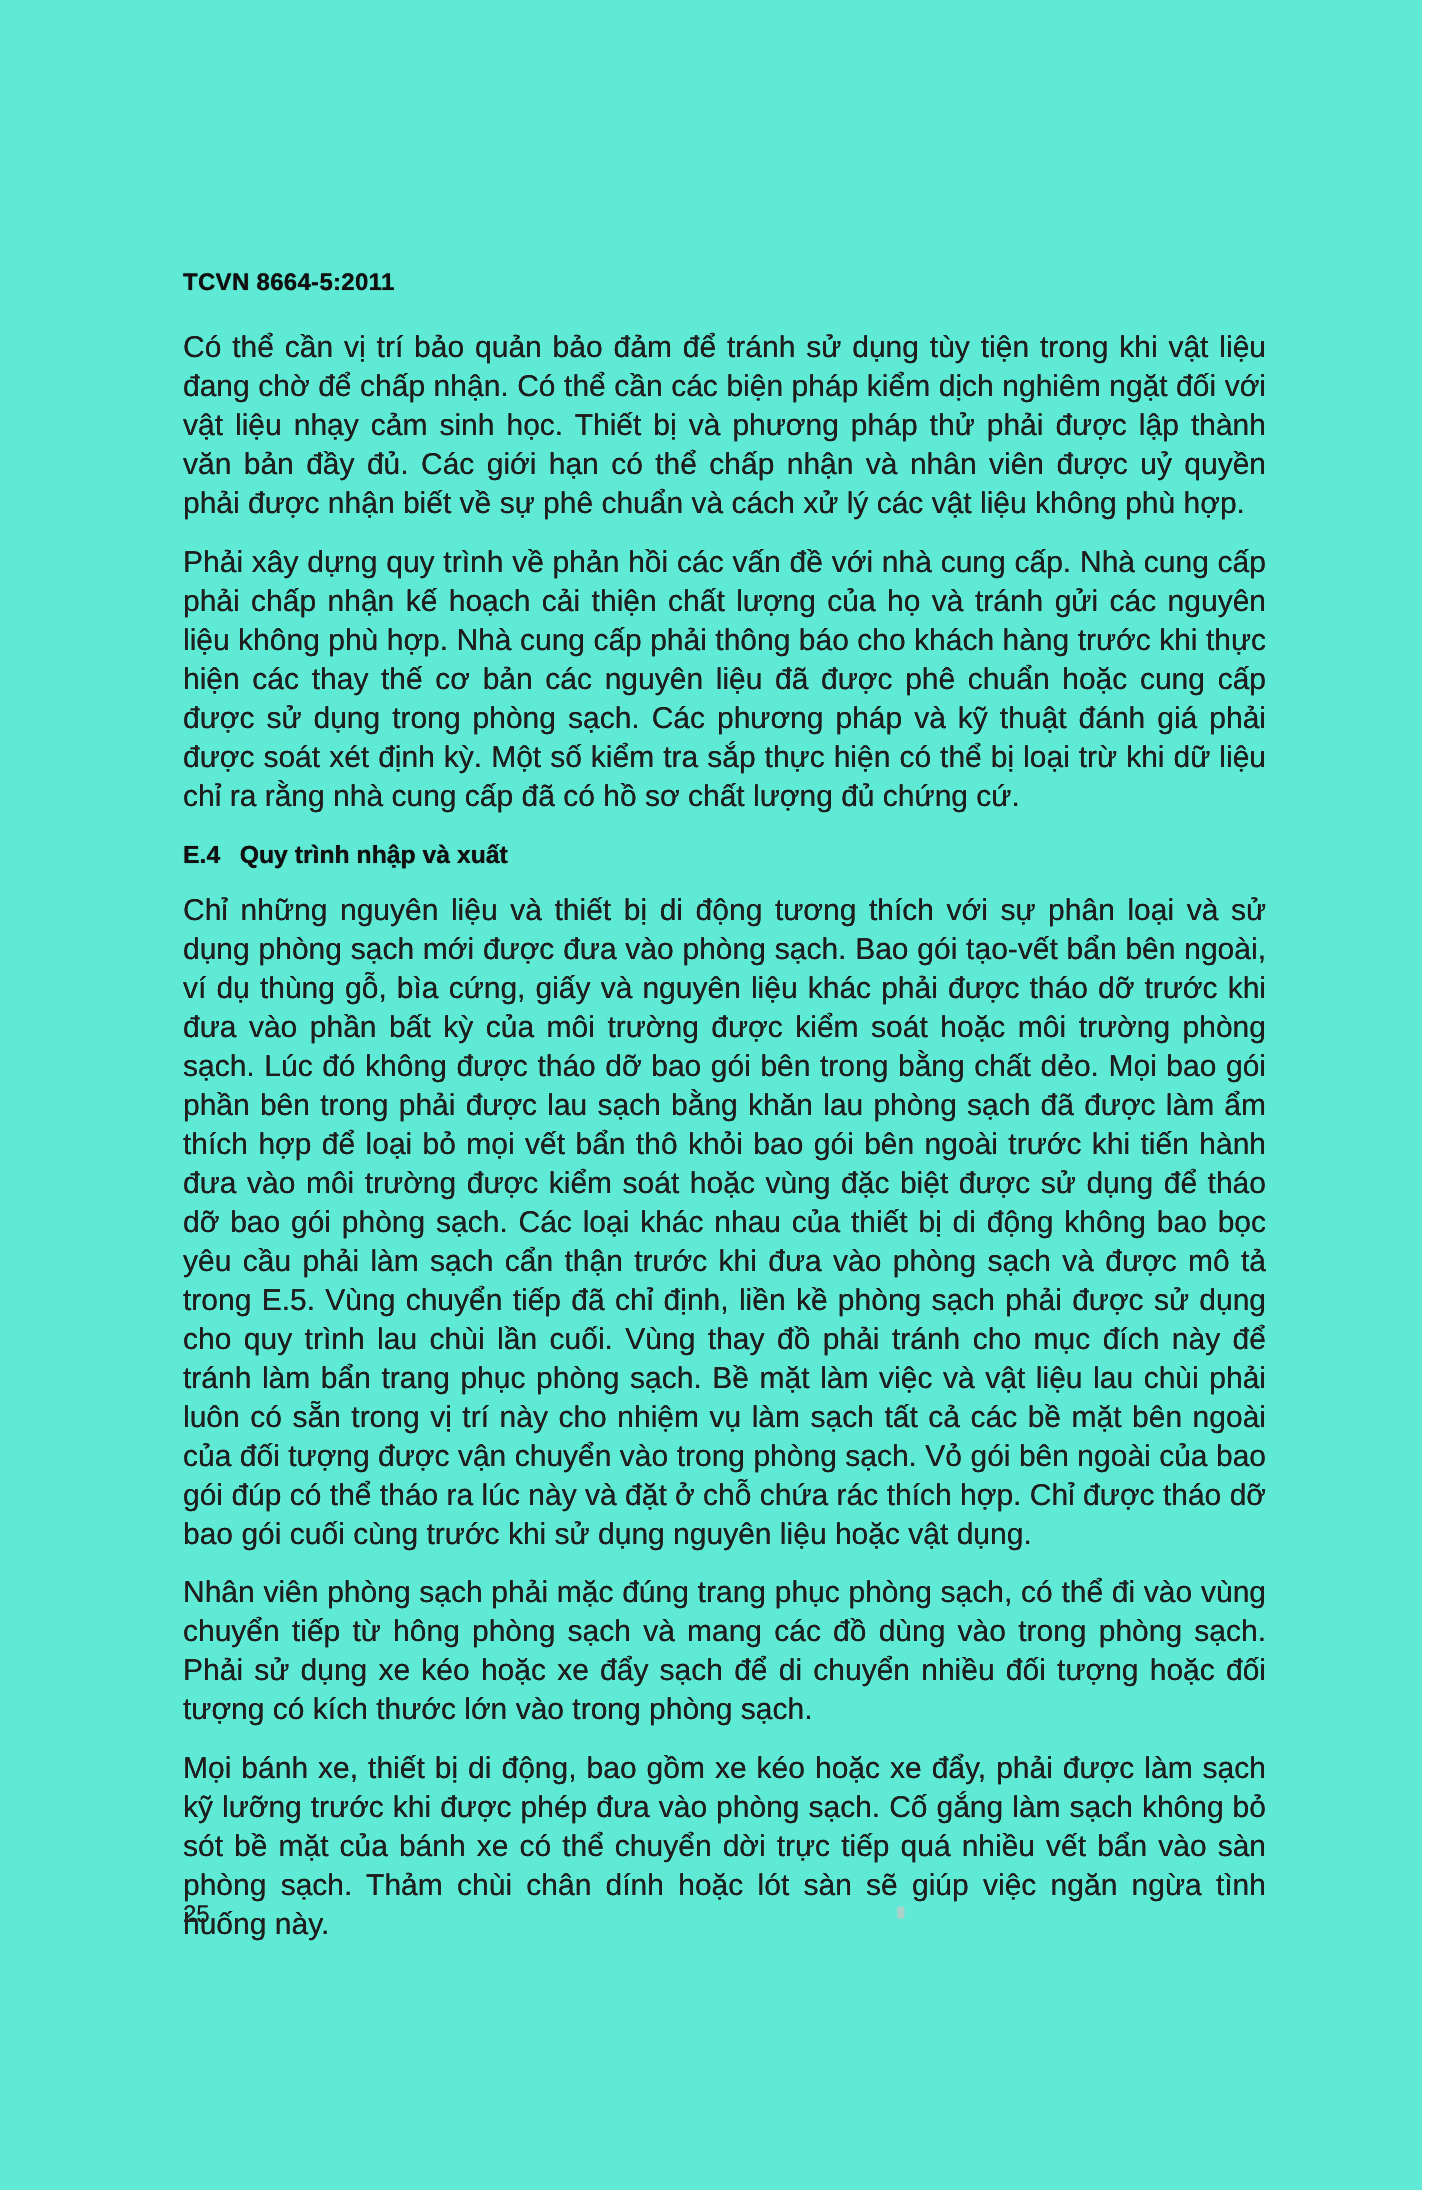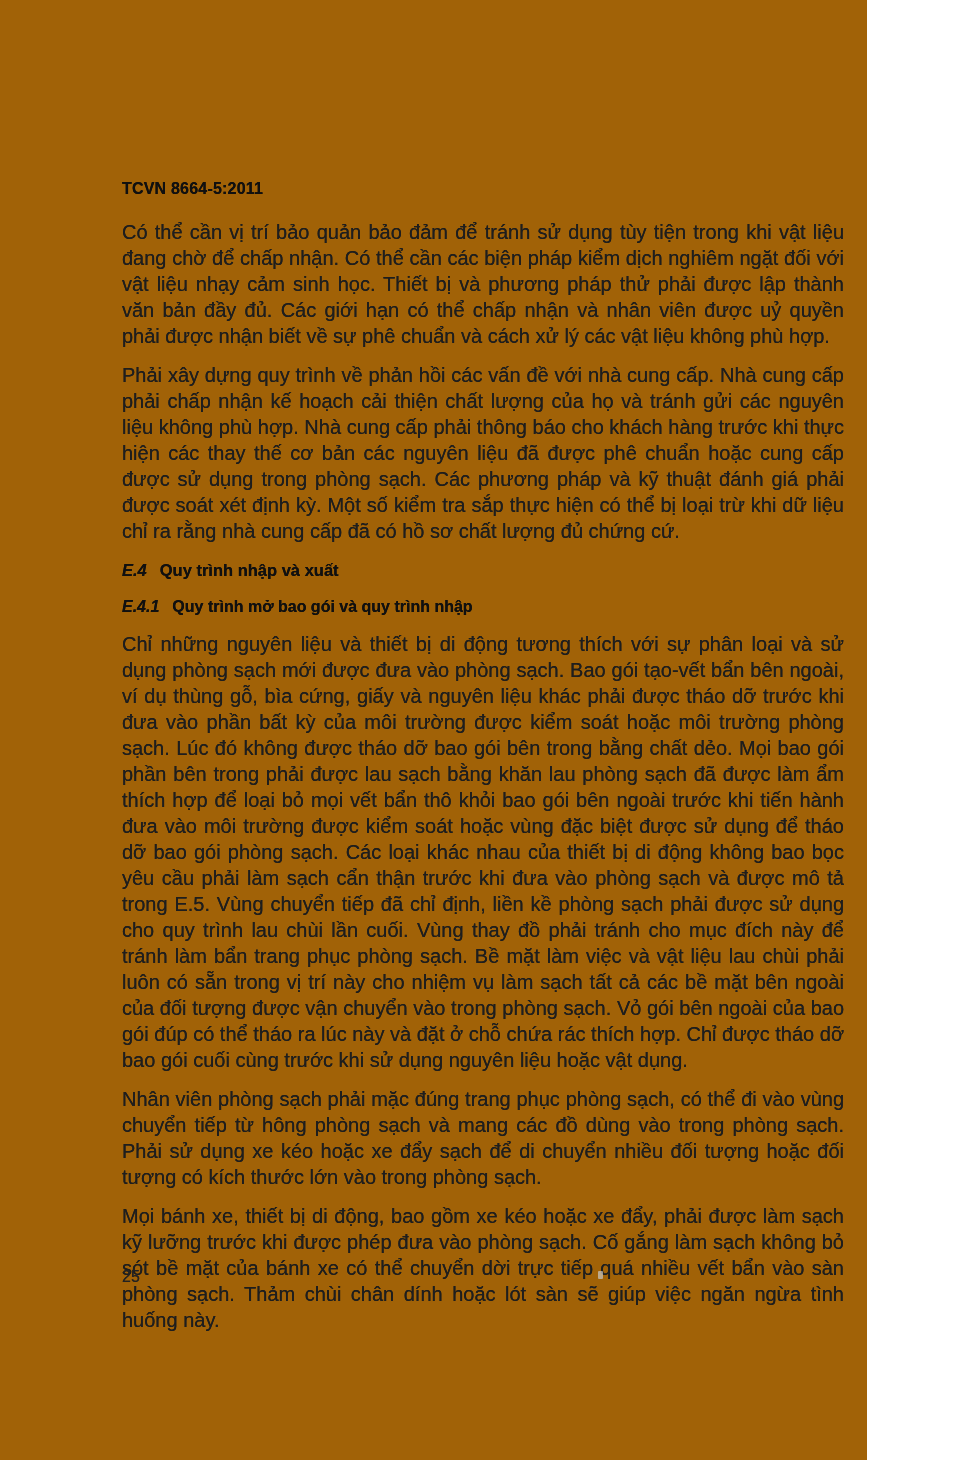--- a/index.html
+++ b/index.html
@@ -2,23 +2,23 @@
 <html><head>
 <meta charset="utf-8">
 <style>
   html, body {
     margin: 0;
     padding: 0;
     background: #ffffff;
   }
   .page {
     position: relative;
-    width: 867px;
+    width: 948px;
     height: 1460px;
-    background: #a16207;
+    background: #5eead4;
     overflow: hidden;
     font-family: "Liberation Sans", sans-serif;
     color: #1e1e1e;
   }
   .content {
     position: absolute;
     left: 122px;
     top: 176px;
     width: 722px;
   }
@@ -48,21 +48,20 @@
     font-size: 16.5px;
     margin: 5px 0 11px 0;
   }
   .h2 {
     font-size: 16px;
     margin: 0 0 11px 0;
   }
   .hnum {
     display: inline-block;
     margin-right: 13px;
-    font-style: italic;
   }
   .page-number {
     position: absolute;
     left: 122px;
     top: 1268px;
     font-size: 16px;
     color: #222222;
     text-shadow: 0 0 0.4px currentColor;
   }
   .artifact {
@@ -85,23 +84,20 @@
     <div class="doc-header">TCVN 8664-5:2011</div>
 
     <p class="para">Có thể cần vị trí bảo quản bảo đảm để tránh sử dụng tùy tiện trong khi vật liệu đang chờ để chấp nhận. Có thể cần các biện pháp kiểm dịch nghiêm ngặt đối với vật liệu nhạy cảm sinh học. Thiết bị và phương pháp thử phải được lập thành văn bản đầy đủ. Các giới hạn có thể chấp nhận và nhân viên được uỷ quyền phải được nhận biết về sự phê chuẩn và cách xử lý các vật liệu không phù hợp.</p>
 
     <p class="para">Phải xây dựng quy trình về phản hồi các vấn đề với nhà cung cấp. Nhà cung cấp phải chấp nhận kế hoạch cải thiện chất lượng của họ và tránh gửi các nguyên liệu không phù hợp. Nhà cung cấp phải thông báo cho khách hàng trước khi thực hiện các thay thế cơ bản các nguyên liệu đã được phê chuẩn hoặc cung cấp được sử dụng trong phòng sạch. Các phương pháp và kỹ thuật đánh giá phải được soát xét định kỳ. Một số kiểm tra sắp thực hiện có thể bị loại trừ khi dữ liệu chỉ ra rằng nhà cung cấp đã có hồ sơ chất lượng đủ chứng cứ.</p>
 
     <div class="heading h1">
       <span class="hnum">E.4</span><span>Quy trình nhập và xuất</span>
     </div>
 
-    <div class="heading h2">
-      <span class="hnum">E.4.1</span><span>Quy trình mở bao gói và quy trình nhập</span>
-    </div>
 
 
     <p class="para">Chỉ những nguyên liệu và thiết bị di động tương thích với sự phân loại và sử dụng phòng sạch mới được đưa vào phòng sạch. Bao gói tạo-vết bẩn bên ngoài, ví dụ thùng gỗ, bìa cứng, giấy và nguyên liệu khác phải được tháo dỡ trước khi đưa vào phần bất kỳ của môi trường được kiểm soát hoặc môi trường phòng sạch. Lúc đó không được tháo dỡ bao gói bên trong bằng chất dẻo. Mọi bao gói phần bên trong phải được lau sạch bằng khăn lau phòng sạch đã được làm ẩm thích hợp để loại bỏ mọi vết bẩn thô khỏi bao gói bên ngoài trước khi tiến hành đưa vào môi trường được kiểm soát hoặc vùng đặc biệt được sử dụng để tháo dỡ bao gói phòng sạch. Các loại khác nhau của thiết bị di động không bao bọc yêu cầu phải làm sạch cẩn thận trước khi đưa vào phòng sạch và được mô tả trong E.5. Vùng chuyển tiếp đã chỉ định, liền kề phòng sạch phải được sử dụng cho quy trình lau chùi lần cuối. Vùng thay đồ phải tránh cho mục đích này để tránh làm bẩn trang phục phòng sạch. Bề mặt làm việc và vật liệu lau chùi phải luôn có sẵn trong vị trí này cho nhiệm vụ làm sạch tất cả các bề mặt bên ngoài của đối tượng được vận chuyển vào trong phòng sạch. Vỏ gói bên ngoài của bao gói đúp có thể tháo ra lúc này và đặt ở chỗ chứa rác thích hợp. Chỉ được tháo dỡ bao gói cuối cùng trước khi sử dụng nguyên liệu hoặc vật dụng.</p>
 
     <p class="para">Nhân viên phòng sạch phải mặc đúng trang phục phòng sạch, có thể đi vào vùng chuyển tiếp từ hông phòng sạch và mang các đồ dùng vào trong phòng sạch. Phải sử dụng xe kéo hoặc xe đẩy sạch để di chuyển nhiều đối tượng hoặc đối tượng có kích thước lớn vào trong phòng sạch.</p>
 
     <p class="para">Mọi bánh xe, thiết bị di động, bao gồm xe kéo hoặc xe đẩy, phải được làm sạch kỹ lưỡng trước khi được phép đưa vào phòng sạch. Cố gắng làm sạch không bỏ sót bề mặt của bánh xe có thể chuyển dời trực tiếp quá nhiều vết bẩn vào sàn phòng sạch. Thảm chùi chân dính hoặc lót sàn sẽ giúp việc ngăn ngừa tình huống này.</p>
 
   </div>
 

